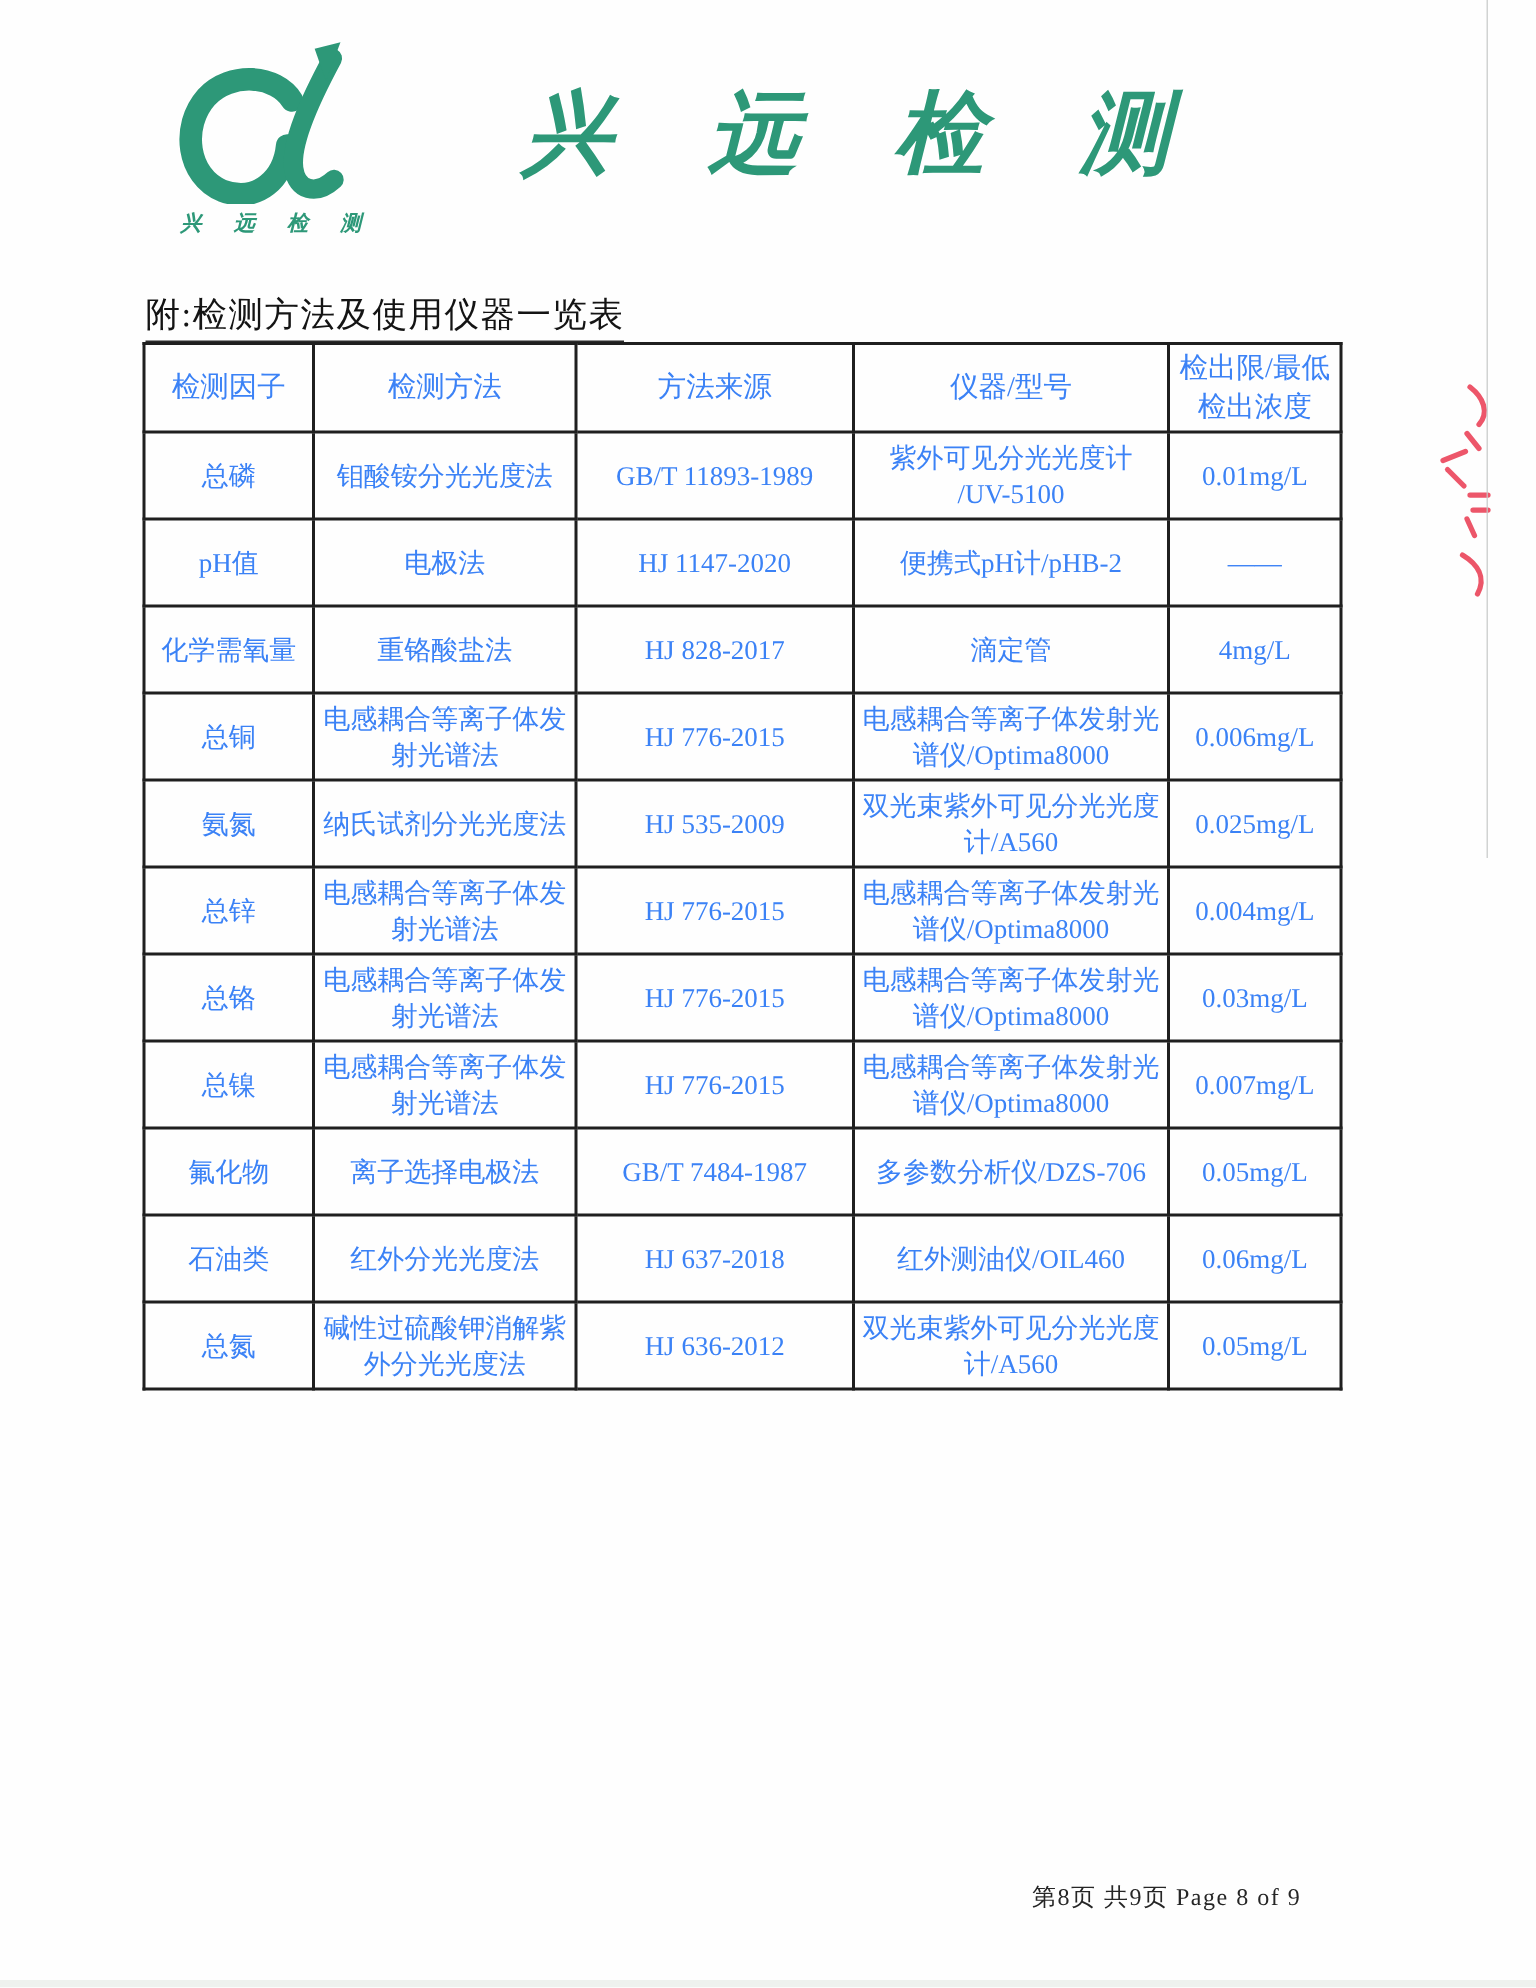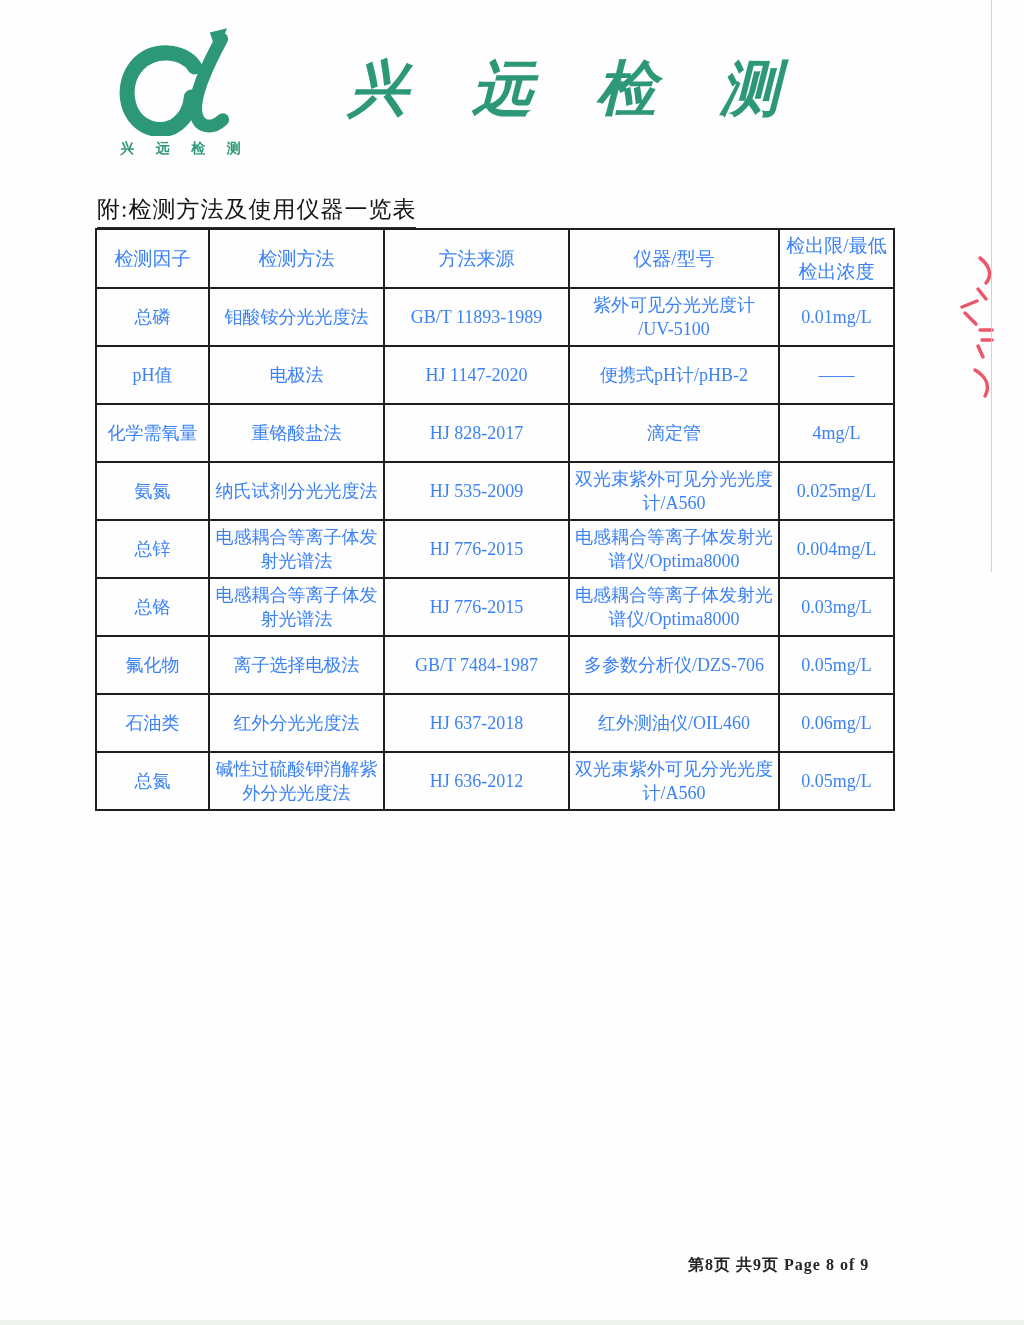--- a/index.html
+++ b/index.html
@@ -6,21 +6,21 @@
   body{
     width:1024px;height:1325px;position:relative;overflow:hidden;
     background:#fefefe;color:#1c1c1c;
     font-family:"Liberation Serif","DejaVu Serif",serif;
   }
   .page{position:absolute;inset:0;}
   
   .logo-block{position:absolute;left:110px;top:28px;width:150px;text-align:center;}
   .logo-svg{display:block;margin:0 auto;}
   .logo-caption{
-    margin-top:4px;font-size:14px;font-weight:bold;
+    margin-top:4px;font-size:14px;font-weight:bold;font-style:italic;
     color:#2d9878;letter-spacing:9px;white-space:nowrap;
   }
   .brand-title{
     position:absolute;left:348px;top:44px;width:432px;height:90px;
     display:flex;justify-content:space-between;align-items:center;
     font-size:60px;font-weight:bold;font-style:italic;color:#2d9878;
     line-height:1;
   }
   
   .attach-title{
@@ -40,21 +40,21 @@
     border:2px solid #1f1f1f;
     text-align:center;vertical-align:middle;
     padding:3px 4px;height:50px;
     font-weight:normal;line-height:1.35;
     white-space:pre-line;word-break:break-all;
   }
   table.methods th{font-size:19px;}
   
   .page-footer{
     position:absolute;left:688px;top:1255px;
-    font-size:16px;color:#262626;letter-spacing:1px;white-space:nowrap;font-weight:bold;
+    font-size:16px;color:#262626;letter-spacing:1px;white-space:nowrap;
   }
   
   .scan-line{
     position:absolute;left:991px;top:0;width:1px;height:572px;
     background:#c6c8c7;opacity:.8;
   }
   .stamp-svg{position:absolute;left:950px;top:250px;}
   .bottom-edge{
     position:absolute;left:0;bottom:0;width:1024px;height:5px;
     background:#eef1ee;
@@ -120,20 +120,29 @@
         <td>——</td>
       </tr>
       <tr>
         <td>化学需氧量</td>
         <td>重铬酸盐法</td>
         <td>HJ 828-2017</td>
         <td>滴定管</td>
         <td>4mg/L</td>
       </tr>
       <tr>
+        <td>总铜</td>
+        <td>电感耦合等离子体发
+射光谱法</td>
+        <td>HJ 776-2015</td>
+        <td>电感耦合等离子体发射光
+谱仪/Optima8000</td>
+        <td>0.006mg/L</td>
+      </tr>
+      <tr>
         <td>氨氮</td>
         <td>纳氏试剂分光光度法</td>
         <td>HJ 535-2009</td>
         <td>双光束紫外可见分光光度
 计/A560</td>
         <td>0.025mg/L</td>
       </tr>
       <tr>
         <td>总锌</td>
         <td>电感耦合等离子体发
@@ -144,20 +153,29 @@
         <td>0.004mg/L</td>
       </tr>
       <tr>
         <td>总铬</td>
         <td>电感耦合等离子体发
 射光谱法</td>
         <td>HJ 776-2015</td>
         <td>电感耦合等离子体发射光
 谱仪/Optima8000</td>
         <td>0.03mg/L</td>
+      </tr>
+      <tr>
+        <td>总镍</td>
+        <td>电感耦合等离子体发
+射光谱法</td>
+        <td>HJ 776-2015</td>
+        <td>电感耦合等离子体发射光
+谱仪/Optima8000</td>
+        <td>0.007mg/L</td>
       </tr>
       <tr>
         <td>氟化物</td>
         <td>离子选择电极法</td>
         <td>GB/T 7484-1987</td>
         <td>多参数分析仪/DZS-706</td>
         <td>0.05mg/L</td>
       </tr>
       <tr>
         <td>石油类</td>

